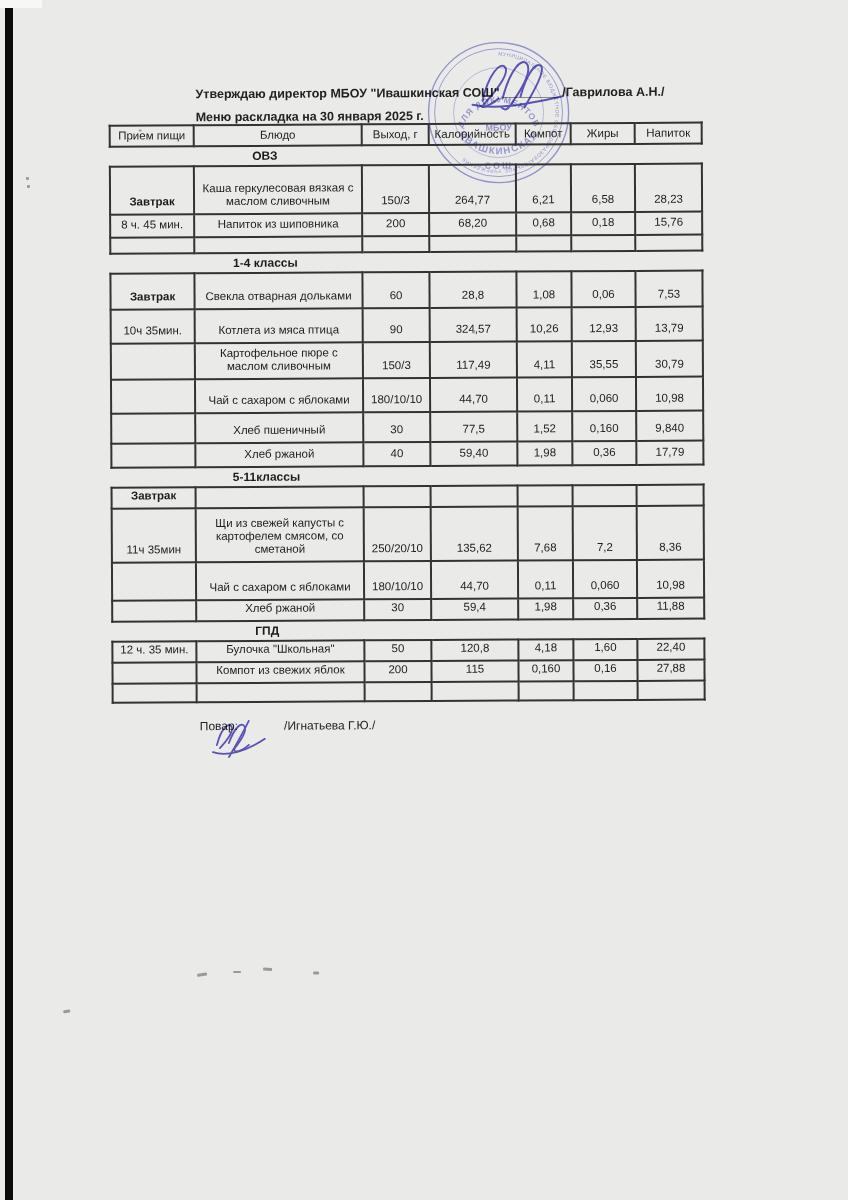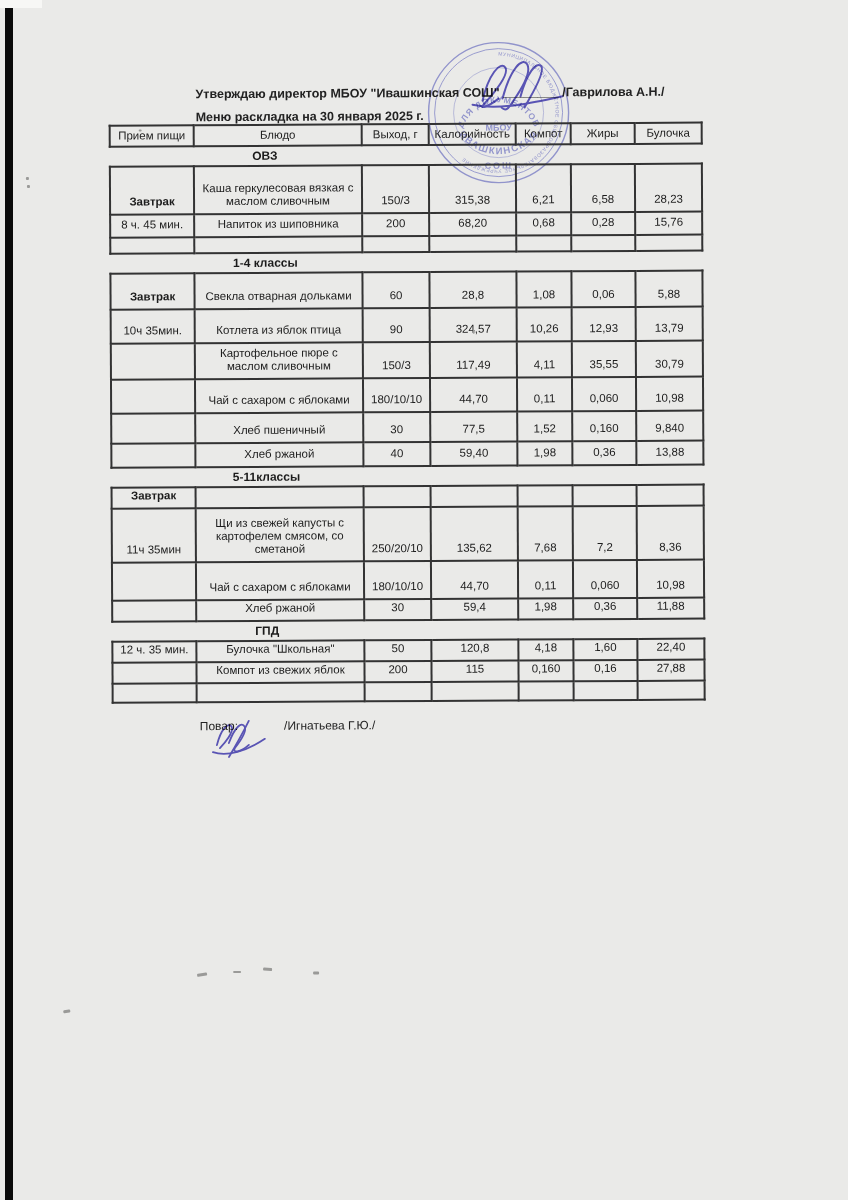--- a/index.html
+++ b/index.html
@@ -105,21 +105,21 @@
             <td>Блюдо</td>
 
             <td>Выход, г</td>
 
             <td>Калорийность</td>
 
             <td>Компот</td>
 
             <td>Жиры</td>
 
-            <td>Булочка</td>
+            <td>Напиток</td>
           </tr>
       </tbody>
     </table>
 
     <div>
 
         <div class="section">
           <div class="section-label">ОВЗ</div>
           <table class="menu-table">
             <colgroup>
@@ -130,33 +130,33 @@
               <col style="width:55px">
               <col style="width:64px">
               <col style="width:67px">
             </colgroup>
             <tbody>
 
                 <tr style="height: 48px;">
                   <td data-bold="true">Завтрак</td>
                   <td>Каша геркулесовая вязкая с маслом сливочным</td>
                   <td>150/3</td>
-                  <td>315,38</td>
+                  <td>264,77</td>
                   <td>6,21</td>
                   <td>6,58</td>
                   <td>28,23</td>
                 </tr>
 
                 <tr style="height: 23px;">
                   <td>8 ч. 45 мин.</td>
                   <td>Напиток из шиповника</td>
                   <td>200</td>
                   <td>68,20</td>
                   <td>0,68</td>
-                  <td>0,28</td>
+                  <td>0,18</td>
                   <td>15,76</td>
                 </tr>
 
                 <tr style="height: 16px;">
                   <td></td>
                   <td></td>
                   <td></td>
                   <td></td>
                   <td></td>
                   <td></td>
@@ -180,26 +180,26 @@
             </colgroup>
             <tbody>
 
                 <tr style="height: 36px;">
                   <td data-bold="true">Завтрак</td>
                   <td>Свекла отварная дольками</td>
                   <td>60</td>
                   <td>28,8</td>
                   <td>1,08</td>
                   <td>0,06</td>
-                  <td>5,88</td>
+                  <td>7,53</td>
                 </tr>
 
                 <tr style="height: 34px;">
                   <td>10ч 35мин.</td>
-                  <td>Котлета из яблок птица</td>
+                  <td>Котлета из мяса птица</td>
                   <td>90</td>
                   <td>324,57</td>
                   <td>10,26</td>
                   <td>12,93</td>
                   <td>13,79</td>
                 </tr>
 
                 <tr style="height: 36px;">
                   <td></td>
                   <td>Картофельное пюре с маслом сливочным</td>
@@ -230,21 +230,21 @@
                   <td>9,840</td>
                 </tr>
 
                 <tr style="height: 24px;">
                   <td></td>
                   <td>Хлеб ржаной</td>
                   <td>40</td>
                   <td>59,40</td>
                   <td>1,98</td>
                   <td>0,36</td>
-                  <td>13,88</td>
+                  <td>17,79</td>
                 </tr>
               </tbody>
           </table>
         </div>
 
         <div class="section">
           <div class="section-label">5-11классы</div>
           <table class="menu-table">
             <colgroup>
               <col style="width:84px">

